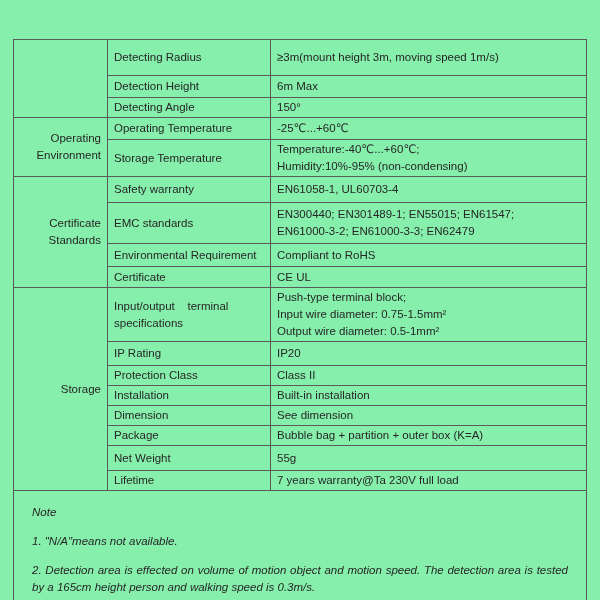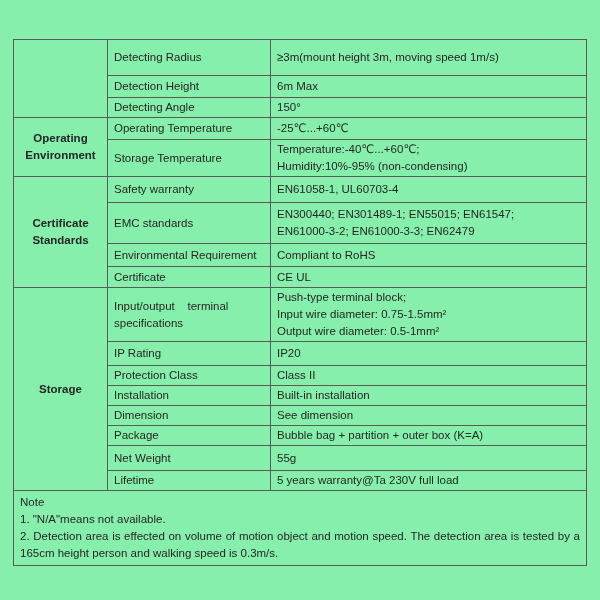--- a/index.html
+++ b/index.html
@@ -30,37 +30,37 @@
   }
   table.spec td {
     border: 1px solid #5a5a5a;
     font-size: 11.5px;
     line-height: 17px;
     padding: 1px 6px;
     vertical-align: middle;
     overflow: hidden;
   }
   td.cat {
-    text-align: center;
-    font-weight: bold;
+    text-align: right;
+    font-weight: normal;
     white-space: pre-wrap;
     line-height: 18px;
     padding: 1px 2px;
   }
   td.param, td.value {
     white-space: pre-wrap;
     text-align: left;
   }
   td.note-cell {
     vertical-align: top;
     padding: 5px 7px 4px 7px;
     line-height: 19px;
     font-size: 11.5px;
   }
-  .note-line { margin: 0; }
+  .note-line { margin: 12px; font-style: italic; }
   .note-line.justify { text-align: justify; }
 </style>
 </head>
 <body>
 
 <div class="page">
   <table class="spec">
     <colgroup>
       <col style="width:94px">
       <col style="width:163px">
@@ -140,21 +140,21 @@
       <tr style="height:20px">
         <td class="param">Package</td>
         <td class="value">Bubble bag + partition + outer box (K=A)</td>
       </tr>
       <tr style="height:25px">
         <td class="param">Net Weight</td>
         <td class="value">55g</td>
       </tr>
       <tr style="height:17px">
         <td class="param">Lifetime</td>
-        <td class="value">5 years warranty@Ta 230V full load</td>
+        <td class="value">7 years warranty@Ta 230V full load</td>
       </tr>
 
       <tr style="height:75px">
         <td class="note-cell" colspan="3">
           <p class="note-line">Note</p>
           <p class="note-line">1. "N/A"means not available.</p>
           <p class="note-line justify">2. Detection area is effected on volume of motion object and motion speed. The detection area is tested by a 165cm height person and walking speed is 0.3m/s.</p>
         </td>
       </tr>
     </tbody>

